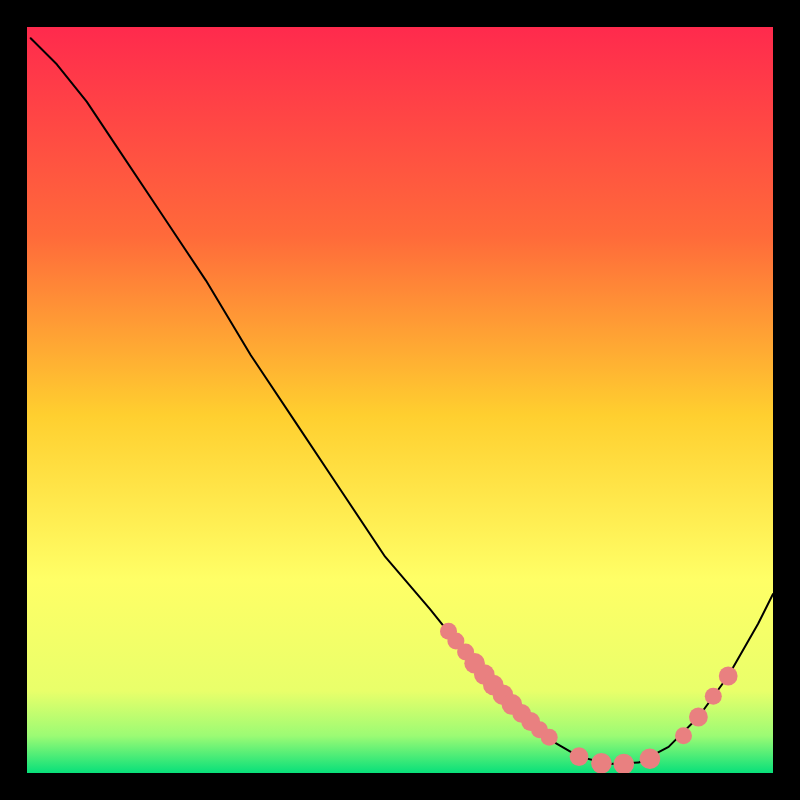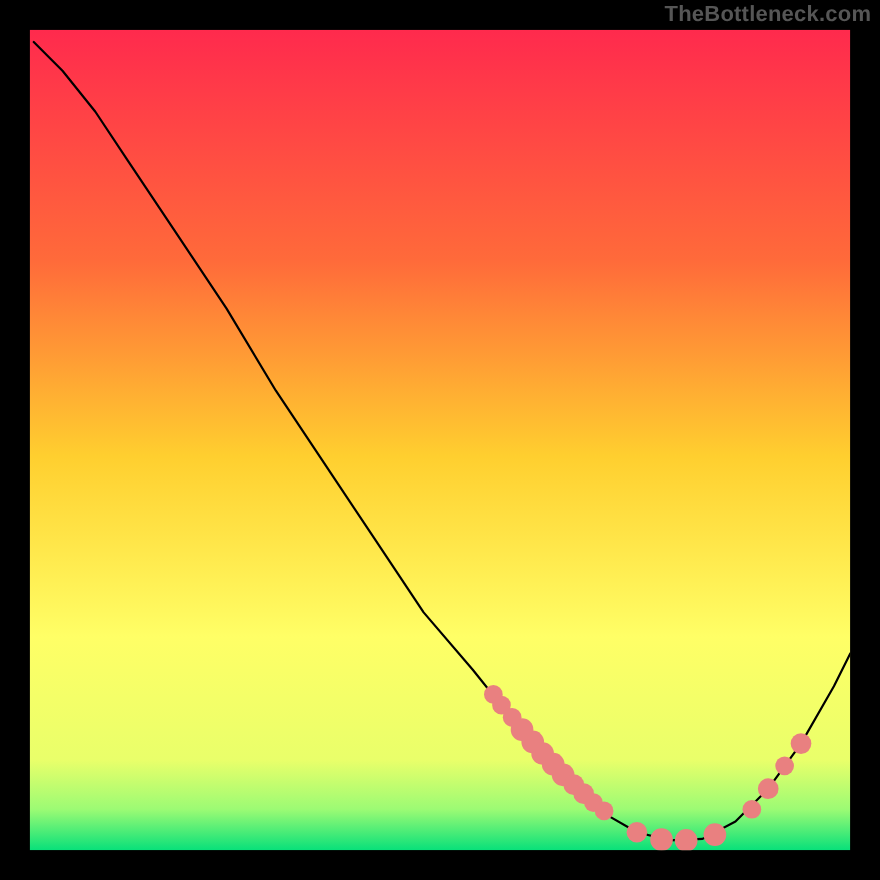--- a/index.html
+++ b/index.html
@@ -20,21 +20,20 @@
     top: 27px;
     width: 746px;
     height: 746px;
   }
   .plot svg { display: block; }
 </style>
 </head>
 <body>
 
 <div class="frame">
-  <div class="attribution">TheBottleneck.com</div>
 
   <div class="plot">
     <svg width="746" height="746" viewBox="0 0 746 746" preserveAspectRatio="none">
       <defs>
         <linearGradient id="bg-grad" x1="0" y1="0" x2="0" y2="1">
             <stop offset="0%" stop-color="#ff2a4d"></stop>
             <stop offset="28%" stop-color="#ff6a3a"></stop>
             <stop offset="52%" stop-color="#ffcf2f"></stop>
             <stop offset="74%" stop-color="#ffff66"></stop>
             <stop offset="89%" stop-color="#e9ff6a"></stop>

